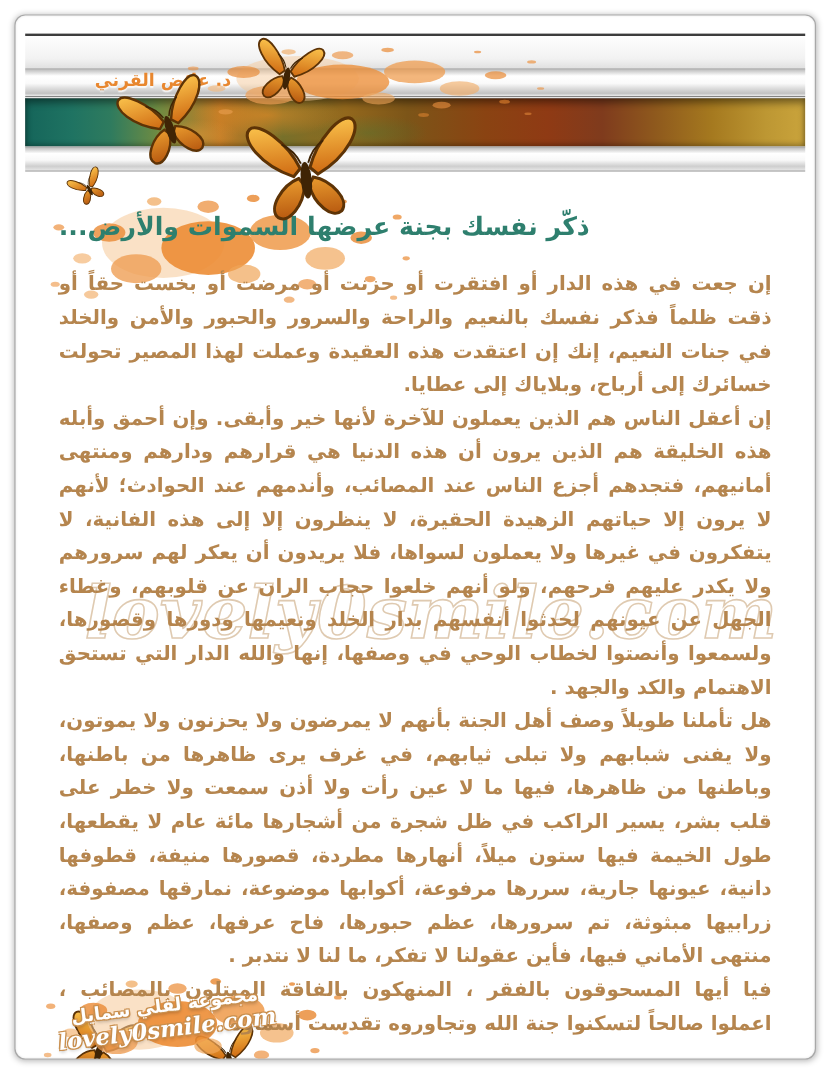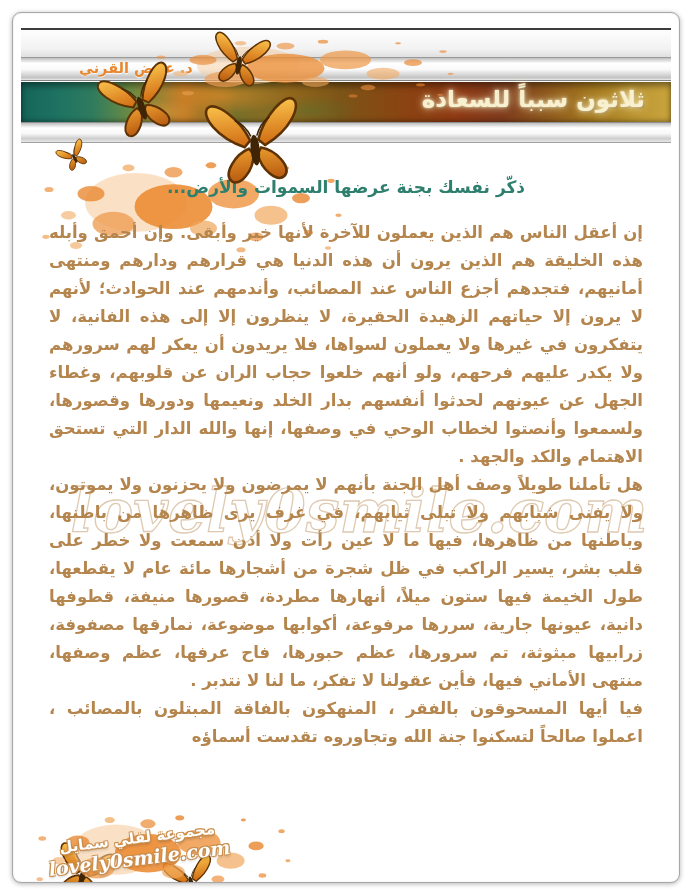--- a/index.html
+++ b/index.html
@@ -101,24 +101,24 @@
   }
   
   .content {
     position: absolute;
     left: 36px; right: 36px; top: 164px;
     direction: rtl;
     z-index: 2;
   }
   .article-heading {
     margin: 0 0 22px 0;
-    font-size: 17px;
+    font-size: 21px;
     font-weight: bold;
     color: #2e7f6e;
-    text-align: center;
+    text-align: left;
   }
   .content p {
     margin: 0;
     font-size: 16.5px;
     font-weight: bold;
     line-height: 28px;
     color: #b5854e;
     text-align: justify;
   }
   
@@ -197,21 +197,20 @@
 </svg>
 
 <div class="page-card">
 
   <div class="header-art">
     <div class="hdr-zone-a"></div>
     <div class="hdr-band-silver1"></div>
     <div class="hdr-band-color"></div>
     <div class="hdr-band-silver2"></div>
     <div class="author-label">د. عائض القرني</div>
-    <div class="main-title">ثلاثون سبباً للسعادة</div>
   </div>
 
   <svg class="splat splat-header" viewBox="0 0 220 130" preserveAspectRatio="none">
       <use href="#splatSym"></use>
     </svg>
   <svg class="splat splat-body" viewBox="0 0 220 130" preserveAspectRatio="none">
       <use href="#splatSym"></use>
     </svg>
   <svg class="splat splat-footer" viewBox="0 0 220 130" preserveAspectRatio="none">
       <use href="#splatSym"></use>
@@ -235,20 +234,21 @@
   <svg class="bfly bfly-6" viewBox="0 0 100 100">
       <use href="#bflySym"></use>
     </svg>
 
   <svg class="watermark-center" viewBox="0 0 640 95">
     <text x="320" y="64" text-anchor="middle" font-size="60" font-style="italic" font-weight="bold" font-family="DejaVu Serif, serif" fill="none" stroke="#dcc5a9" stroke-width="1.3">lovely0smile.com</text>
   </svg>
 
   <div class="content">
     <h1 class="article-heading">ذكّر نفسك بجنة عرضها السموات والأرض...</h1>
+    <p>إن جعت في هذه الدار أو افتقرت أو حزنت أو مرضت أو بخست حقاً أو ذقت ظلماً فذكر نفسك بالنعيم والراحة والسرور والحبور والأمن والخلد في جنات النعيم، إنك إن اعتقدت هذه العقيدة وعملت لهذا المصير تحولت خسائرك إلى أرباح، وبلاياك إلى عطايا.</p>
     <p>إن أعقل الناس هم الذين يعملون للآخرة لأنها خير وأبقى. وإن أحمق وأبله هذه الخليقة هم الذين يرون أن هذه الدنيا هي قرارهم ودارهم ومنتهى أمانيهم، فتجدهم أجزع الناس عند المصائب، وأندمهم عند الحوادث؛ لأنهم لا يرون إلا حياتهم الزهيدة الحقيرة، لا ينظرون إلا إلى هذه الفانية، لا يتفكرون في غيرها ولا يعملون لسواها، فلا يريدون أن يعكر لهم سرورهم ولا يكدر عليهم فرحهم، ولو أنهم خلعوا حجاب الران عن قلوبهم، وغطاء الجهل عن عيونهم لحدثوا أنفسهم بدار الخلد ونعيمها ودورها وقصورها، ولسمعوا وأنصتوا لخطاب الوحي في وصفها، إنها والله الدار التي تستحق الاهتمام والكد والجهد .</p>
     <p>هل تأملنا طويلاً وصف أهل الجنة بأنهم لا يمرضون ولا يحزنون ولا يموتون، ولا يفنى شبابهم ولا تبلى ثيابهم، في غرف يرى ظاهرها من باطنها، وباطنها من ظاهرها، فيها ما لا عين رأت ولا أذن سمعت ولا خطر على قلب بشر، يسير الراكب في ظل شجرة من أشجارها مائة عام لا يقطعها، طول الخيمة فيها ستون ميلاً، أنهارها مطردة، قصورها منيفة، قطوفها دانية، عيونها جارية، سررها مرفوعة، أكوابها موضوعة، نمارقها مصفوفة، زرابيها مبثوثة، تم سرورها، عظم حبورها، فاح عرفها، عظم وصفها، منتهى الأماني فيها، فأين عقولنا لا تفكر، ما لنا لا نتدبر .</p>
     <p><span>فيا أيها المسحوقون بالفقر ، المنهكون بالفاقة المبتلون بالمصائب ، اعملوا صالحاً لتسكنوا جنة الله وتجاوروه تقدست أسماؤه </span></p>
   </div>
 
   <div class="footer-brand">
     <div class="brand-line1">مجموعة لفلي سمايل</div>
     <div class="brand-line2">lovely0smile.com</div>
   </div>
 

